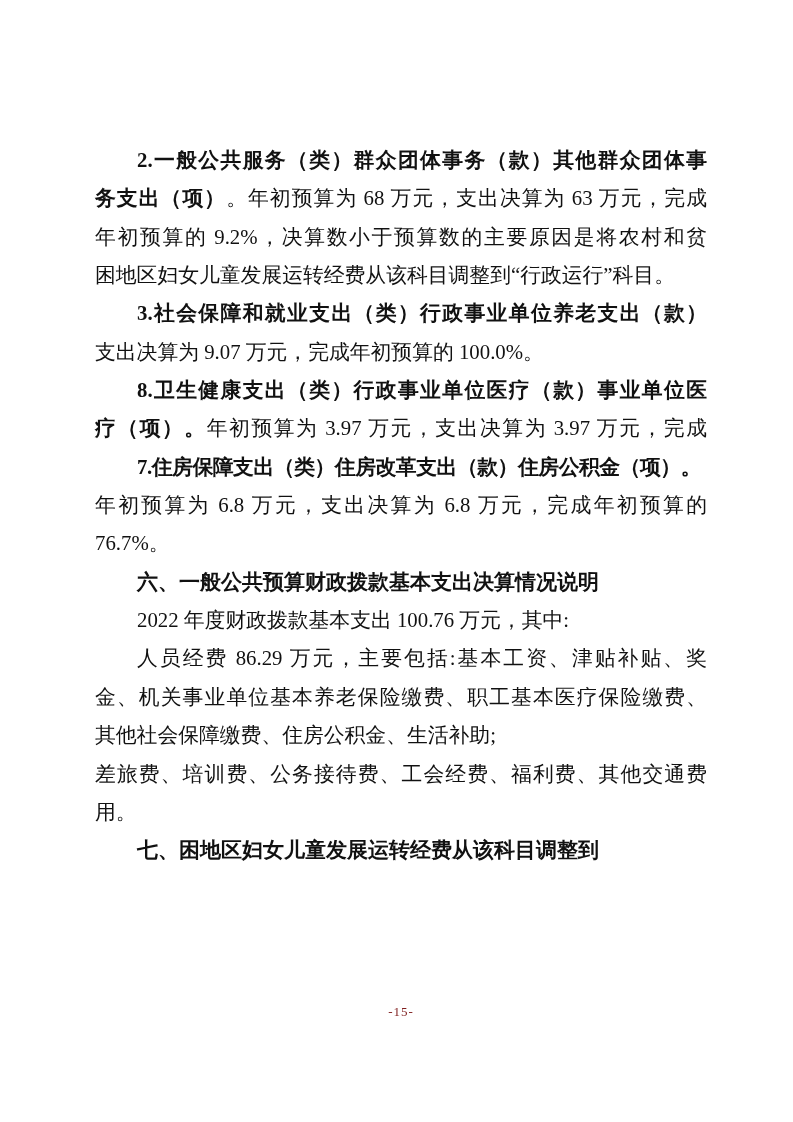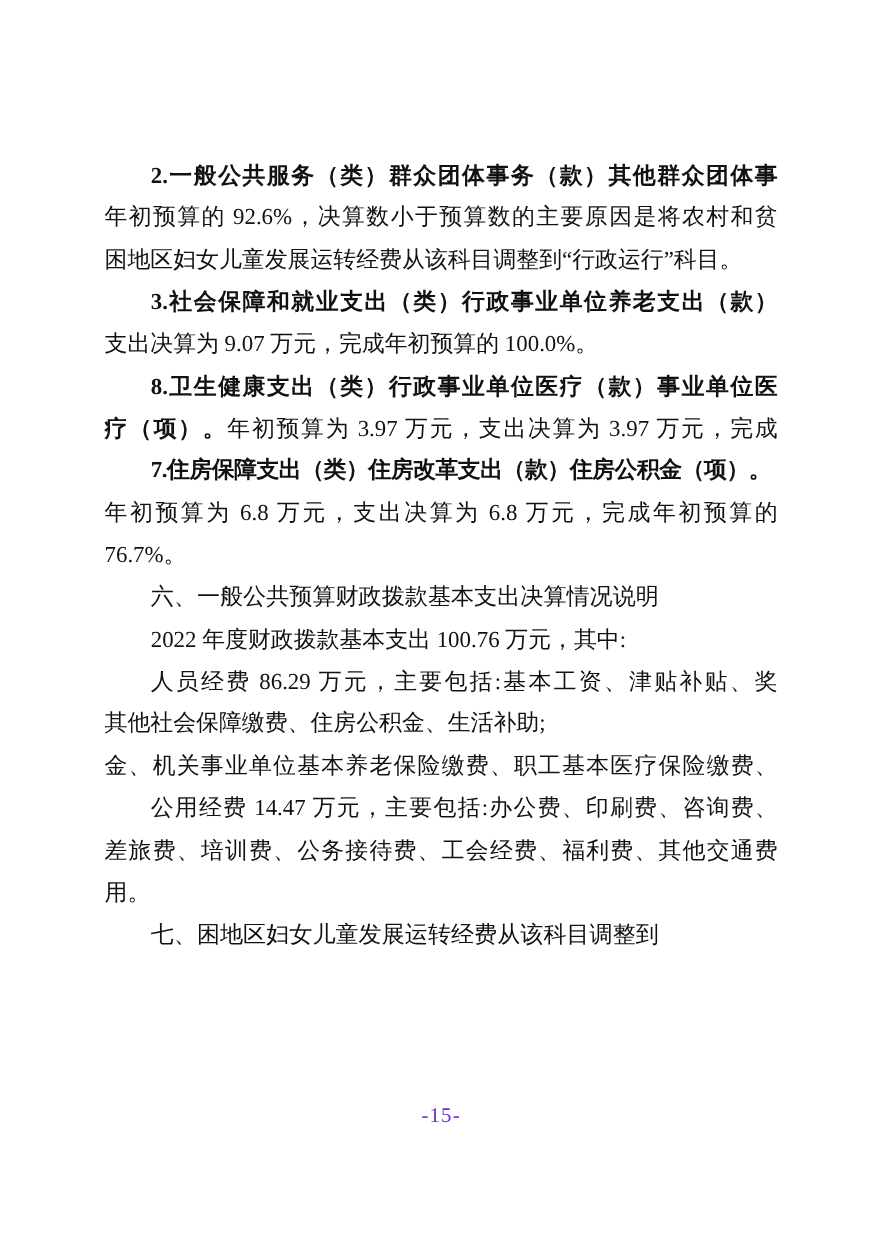--- a/index.html
+++ b/index.html
@@ -34,54 +34,54 @@
   }
   .line.indent { text-indent: 42px; }
   .line.last {
     text-align: left;
     text-align-last: left;
   }
   .line.tight { letter-spacing: -0.45px; }
   .line .bold { font-weight: 700; }
   .line.heading {
     font-family: "Liberation Sans", "DejaVu Sans", sans-serif;
-    font-weight: 400;
+    font-weight: 700;
     font-size: 21px;
   }
   .footer {
     position: absolute;
     left: 95px;
     top: 1004px;
     width: 612px;
     text-align: center;
     font-family: "Liberation Serif", "DejaVu Serif", serif;
-    font-size: 19px;
+    font-size: 13px;
     letter-spacing: 1px;
-    color: #6d28d9;
+    color: #7f1d1d;
   }
 </style>
 </head>
 <body>
 
 <div class="page">
   <div class="content">
       <div class="line indent"><span class="bold">2.一般公共服务（类）群众团体事务（款）其他群众团体事</span></div>
-      <div class="line"><span>年初预算的 92.6%，决算数小于预算数的主要原因是将农村和贫</span></div>
+      <div class="line"><span class="bold">务支出（项）</span><span>。年初预算为 68 万元，支出决算为 63 万元，完成</span></div>
+      <div class="line"><span>年初预算的 9.2%，决算数小于预算数的主要原因是将农村和贫</span></div>
       <div class="line last"><span>困地区妇女儿童发展运转经费从该科目调整到“行政运行”科目。</span></div>
       <div class="line indent"><span class="bold">3.社会保障和就业支出（类）行政事业单位养老支出（款）</span></div>
       <div class="line last"><span>支出决算为 9.07 万元，完成年初预算的 100.0%。</span></div>
       <div class="line indent"><span class="bold">8.卫生健康支出（类）行政事业单位医疗（款）事业单位医</span></div>
       <div class="line"><span class="bold">疗（项）。</span><span>年初预算为 3.97 万元，支出决算为 3.97 万元，完成</span></div>
       <div class="line indent last tight"><span class="bold">7.住房保障支出（类）住房改革支出（款）住房公积金（项）。</span></div>
       <div class="line"><span>年初预算为 6.8 万元，支出决算为 6.8 万元，完成年初预算的</span></div>
       <div class="line last"><span>76.7%。</span></div>
       <div class="line heading indent last">六、一般公共预算财政拨款基本支出决算情况说明</div>
       <div class="line indent last"><span>2022 年度财政拨款基本支出 100.76 万元，其中:</span></div>
       <div class="line indent"><span>人员经费 86.29 万元，主要包括:基本工资、津贴补贴、奖</span></div>
+      <div class="line"><span>金、机关事业单位基本养老保险缴费、职工基本医疗保险缴费、</span></div>
       <div class="line last"><span>其他社会保障缴费、住房公积金、生活补助;</span></div>
-      <div class="line"><span>金、机关事业单位基本养老保险缴费、职工基本医疗保险缴费、</span></div>
-      <div class="line indent"><span>公用经费 14.47 万元，主要包括:办公费、印刷费、咨询费、</span></div>
       <div class="line"><span>差旅费、培训费、公务接待费、工会经费、福利费、其他交通费</span></div>
       <div class="line last"><span>用。</span></div>
       <div class="line heading indent last">七、困地区妇女儿童发展运转经费从该科目调整到</div>
     </div>
   <div class="footer">-15-</div>
 </div>
 
 </body></html>

